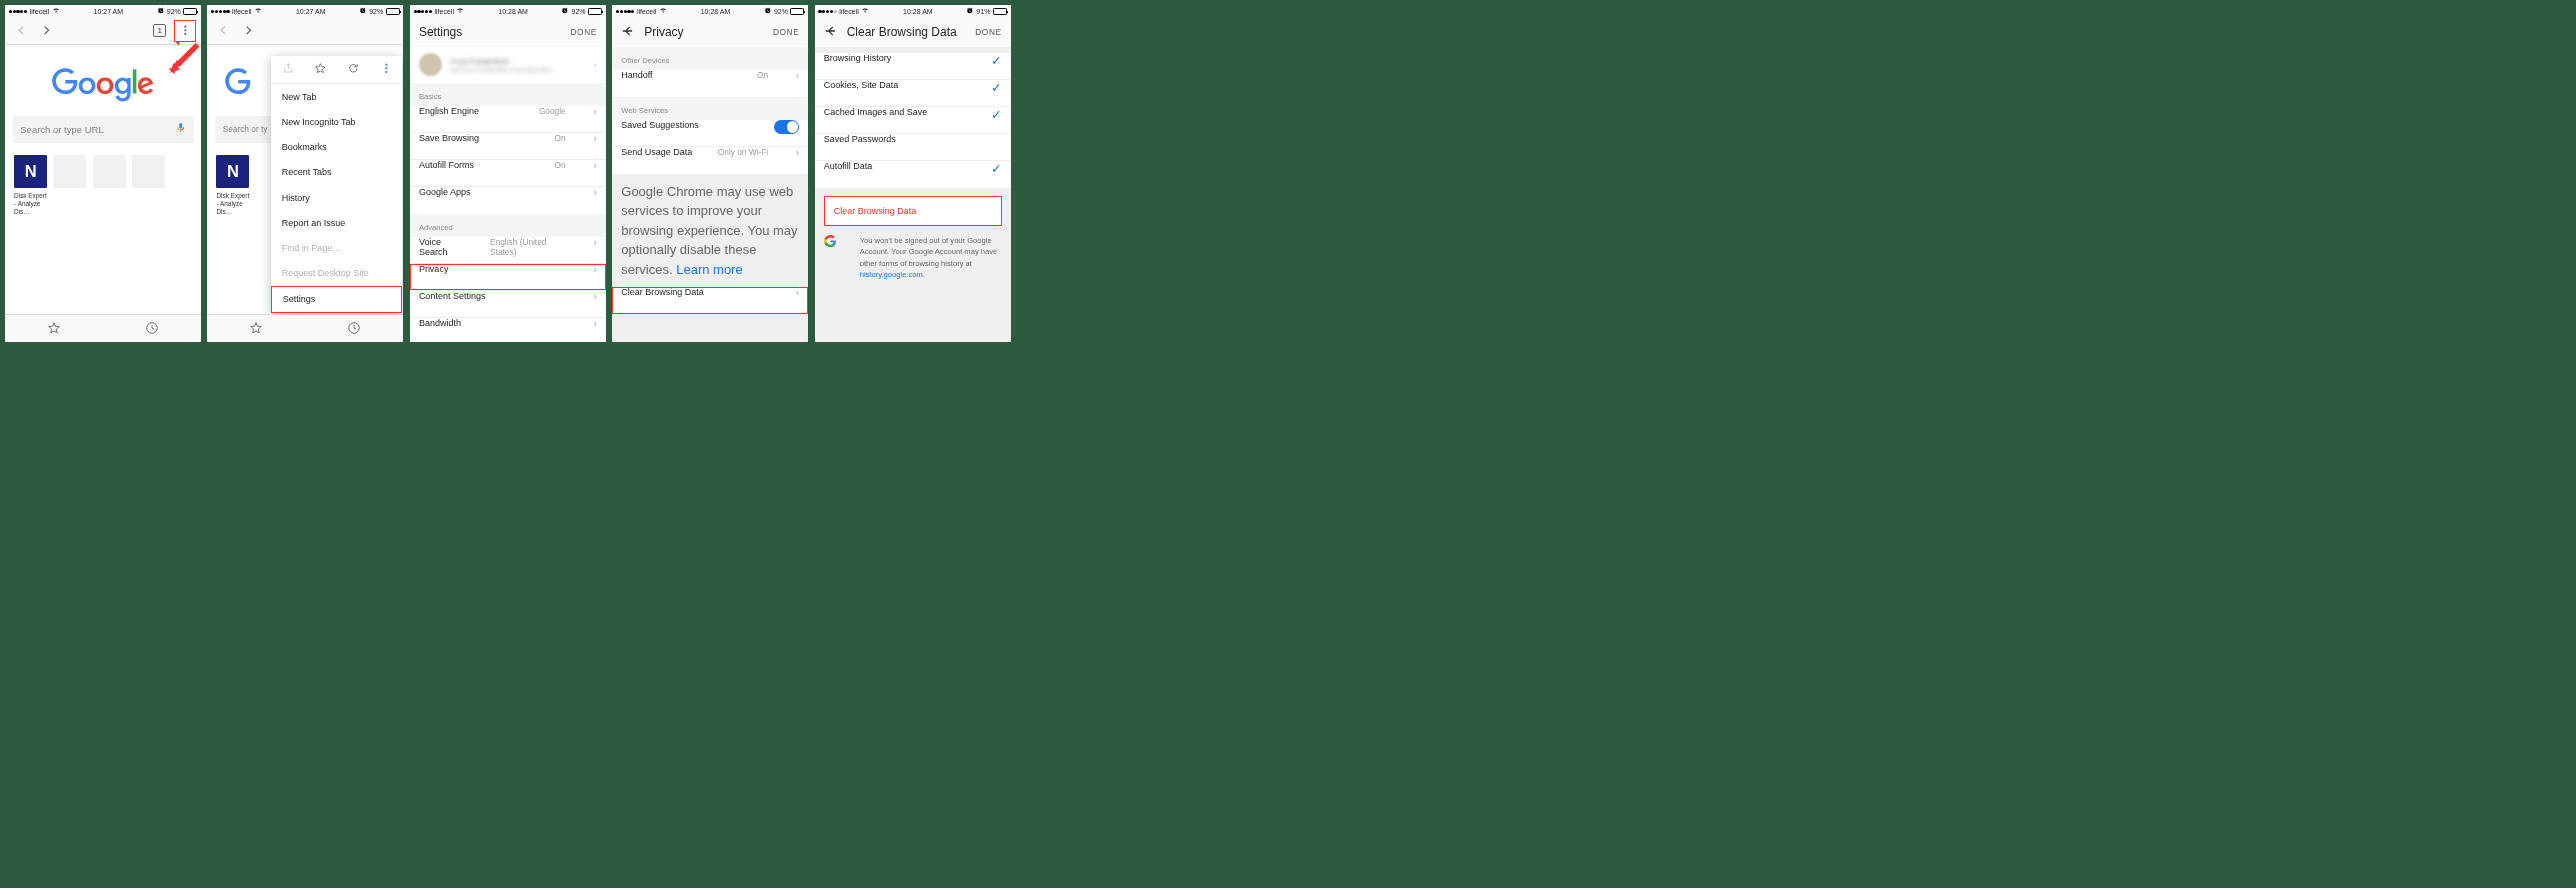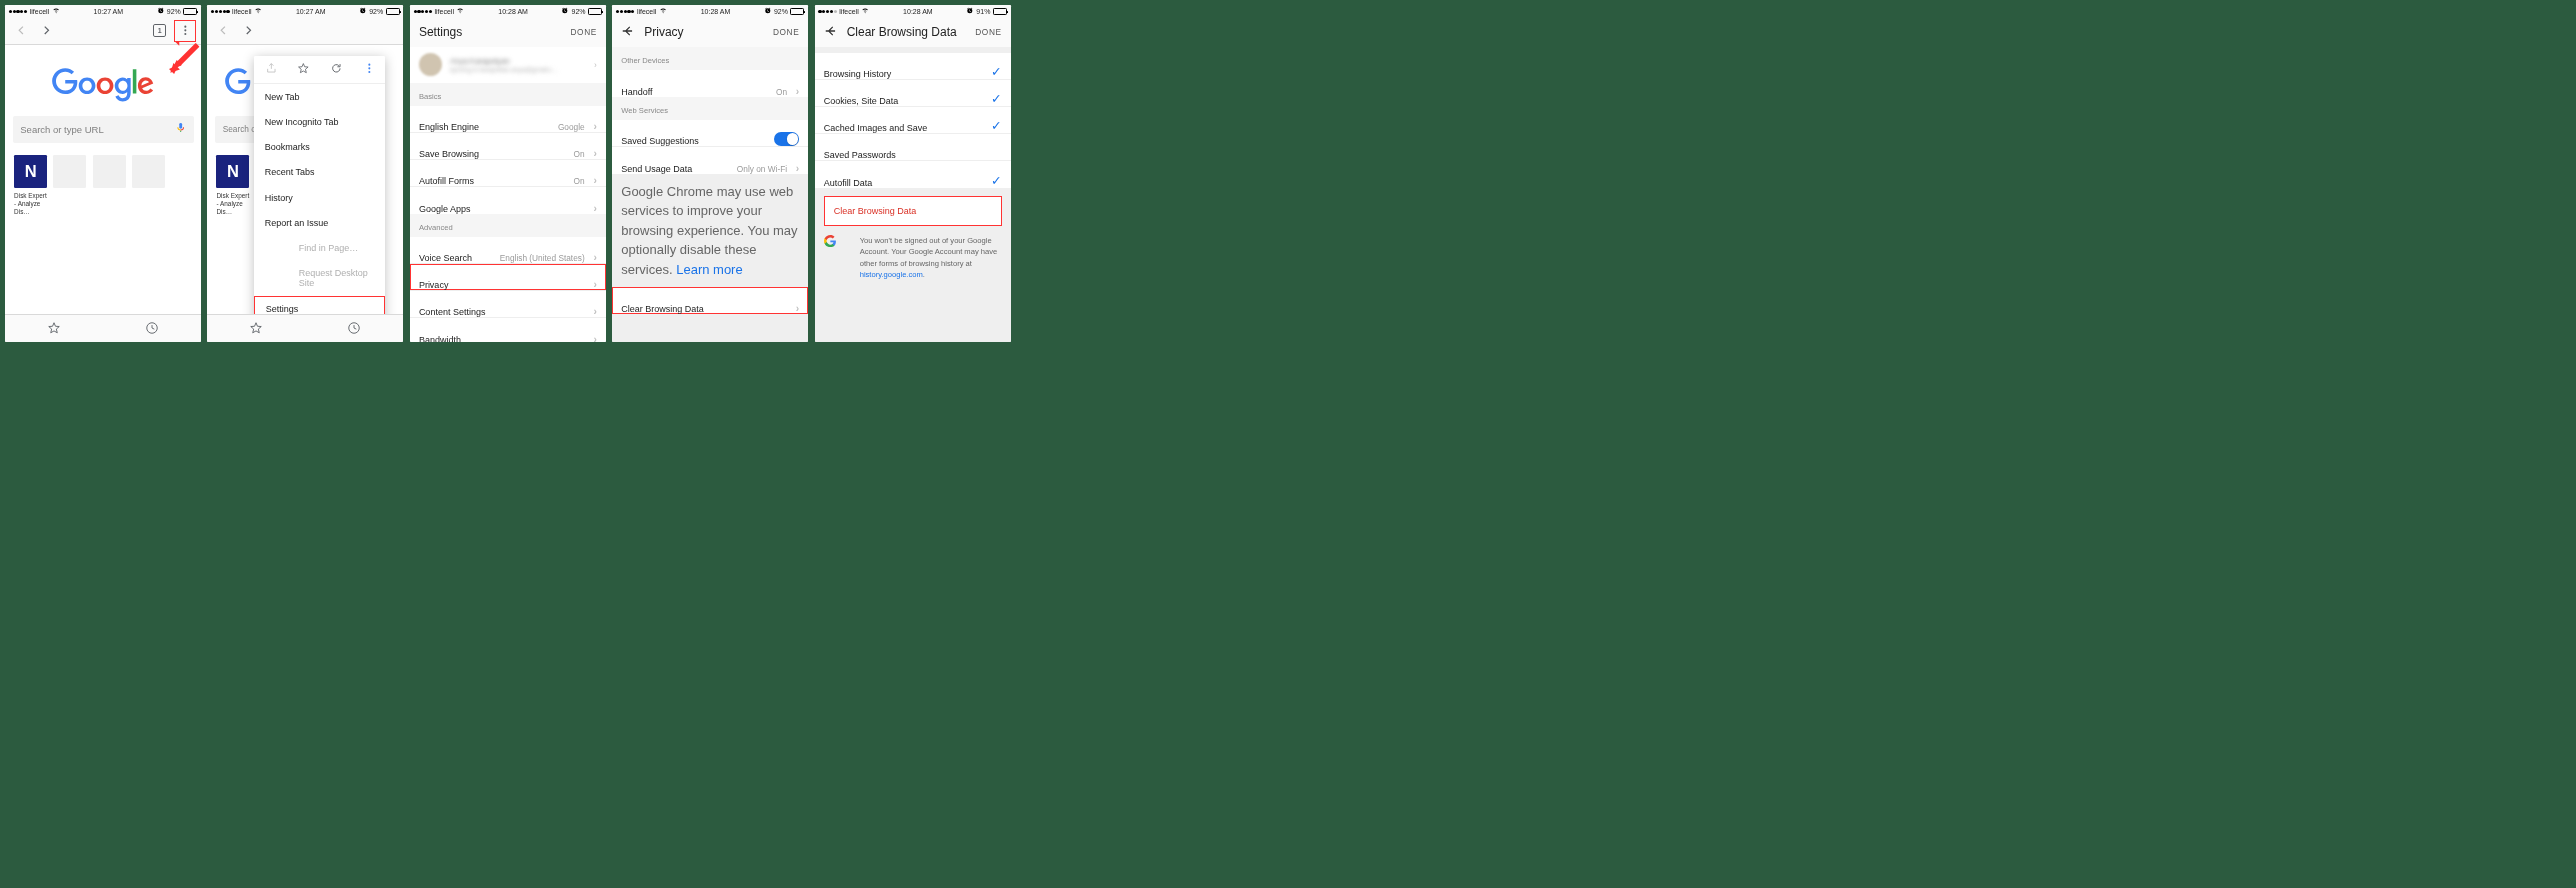--- a/index.html
+++ b/index.html
@@ -82,35 +82,35 @@
   .tiles { display:flex; gap:6.4px; padding: 9px 9px; }
   .tile { width:33px; display:flex; flex-direction:column; gap:3.8px; }
   .tile .thumb { width:33px; height:33px; background:#f0f0f0; border-radius:1.3px; display:flex; align-items:center; justify-content:center; font-size:16.5px; color:#fff; font-weight:600; }
   .tile .thumb.blue { background:#1a237e; }
   .tile .cap { font-size:6.4px; color:#333; line-height:1.2; }
   
   .bottombar { height:28px; background:#fafafa; border-top:0.6px solid #d9d9d9; display:flex; align-items:center; justify-content:space-around; }
   .bottombar svg { width:14px; height:14px; }
   
   .menu {
-    position:absolute; right:18px; top:11.4px; width:131px; background:#fff; box-shadow:0 2.5px 11.4px rgba(0,0,0,.25); border-radius:1.3px; z-index:30;
+    position:absolute; right:1px; top:11.4px; width:131px; background:#fff; box-shadow:0 2.5px 11.4px rgba(0,0,0,.25); border-radius:1.3px; z-index:30;
   }
   .menu-top { height:28px; display:flex; align-items:center; justify-content:space-around; border-bottom:0.6px solid #eee; }
   .menu-top svg { width:12.7px; height:12.7px; color:#5f6368; }
   .menu-top .dots3 { color:#4285f4; }
   .menu-item { padding:7.6px 10.2px; font-size:9px; color:#222; }
-  .menu-item.disabled { color:#b0b0b0;margin-left:34px; }
+  .menu-item.disabled { color:#b0b0b0; }
   .menu-item.hl { border:1px solid #f33; }
   
   .sheader { height:29px; background:#fafafa; display:flex; align-items:center; padding:0 9px; font-size:12px; font-weight:500; gap:9px;}
   .sheader .done { margin-left:auto; font-size:8.3px; letter-spacing:0.6px; color:#555; font-weight:500;}
   .sheader .back svg { width:14px; height:14px; }
   .section-label { padding: 9px 9px 5.1px; font-size:7.6px; color:#888; background:#f5f5f5;}
   .row {
-    background:#fff; padding:0 9px; height:27px; display:flex; align-items:flex-end; font-size:9px; border-bottom:0.6px solid #eee; gap:5px;
+    background:#fff; padding:0 9px; height:27px; display:flex; align-items:flex-start; font-size:9px; border-bottom:0.6px solid #eee; gap:24px;
   }
   .row:last-child { border-bottom:none; }
   .row .rval { margin-left:auto; color:#9a9a9a; font-size:8.3px; }
   .row .chev { color:#c0c0c0; font-size:10.2px; margin-left:3.8px; font-weight:600;}
   .row.hl { box-shadow: inset 0 0 0 1px #f33; position:relative; z-index:2; }
   .account-row { background:#fff; padding:6.4px 9px; display:flex; align-items:center; gap:7.6px; filter: blur(0); }
   .account-row .av { width:23px; height:23px; border-radius:50%; background:#d0c4b0; filter: blur(1.3px);}
   .account-row .atxt .n { font-size:9px; color:#999; filter: blur(1.9px); letter-spacing:-0.6px;}
   .account-row .atxt .m { font-size:7px; color:#bbb; filter: blur(1.9px); letter-spacing:-0.3px; }
   .account-row .chev { margin-left:auto; color:#c0c0c0;}

